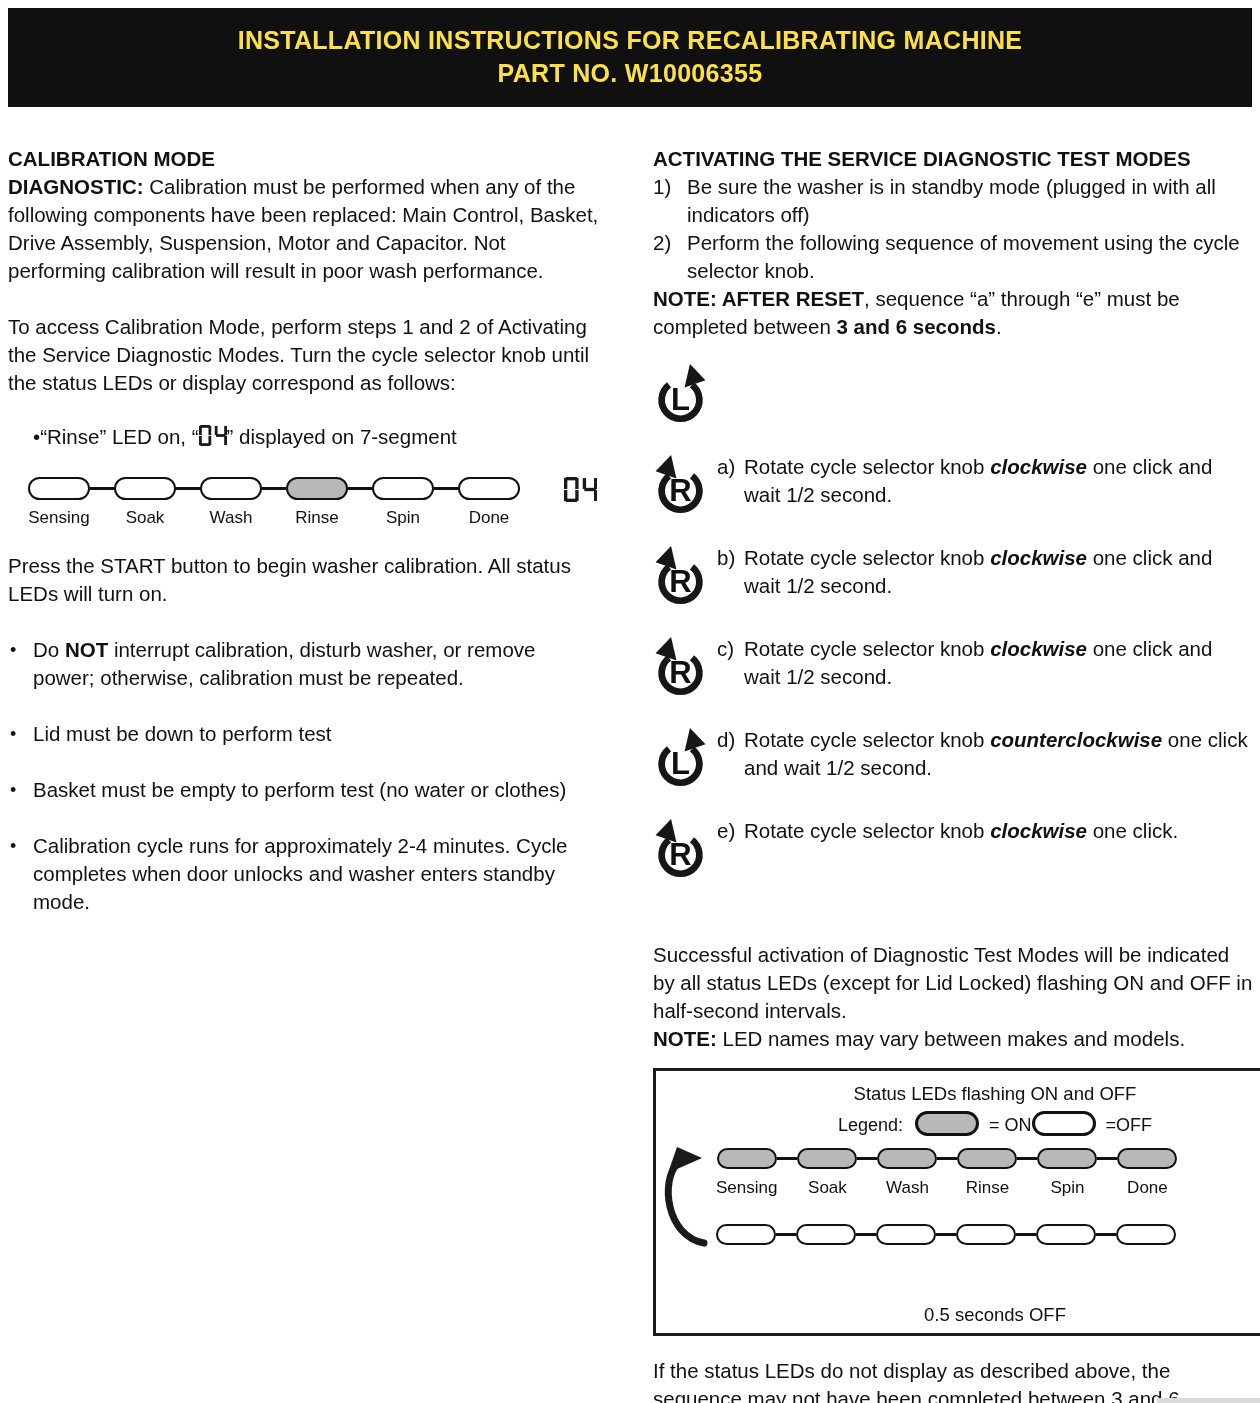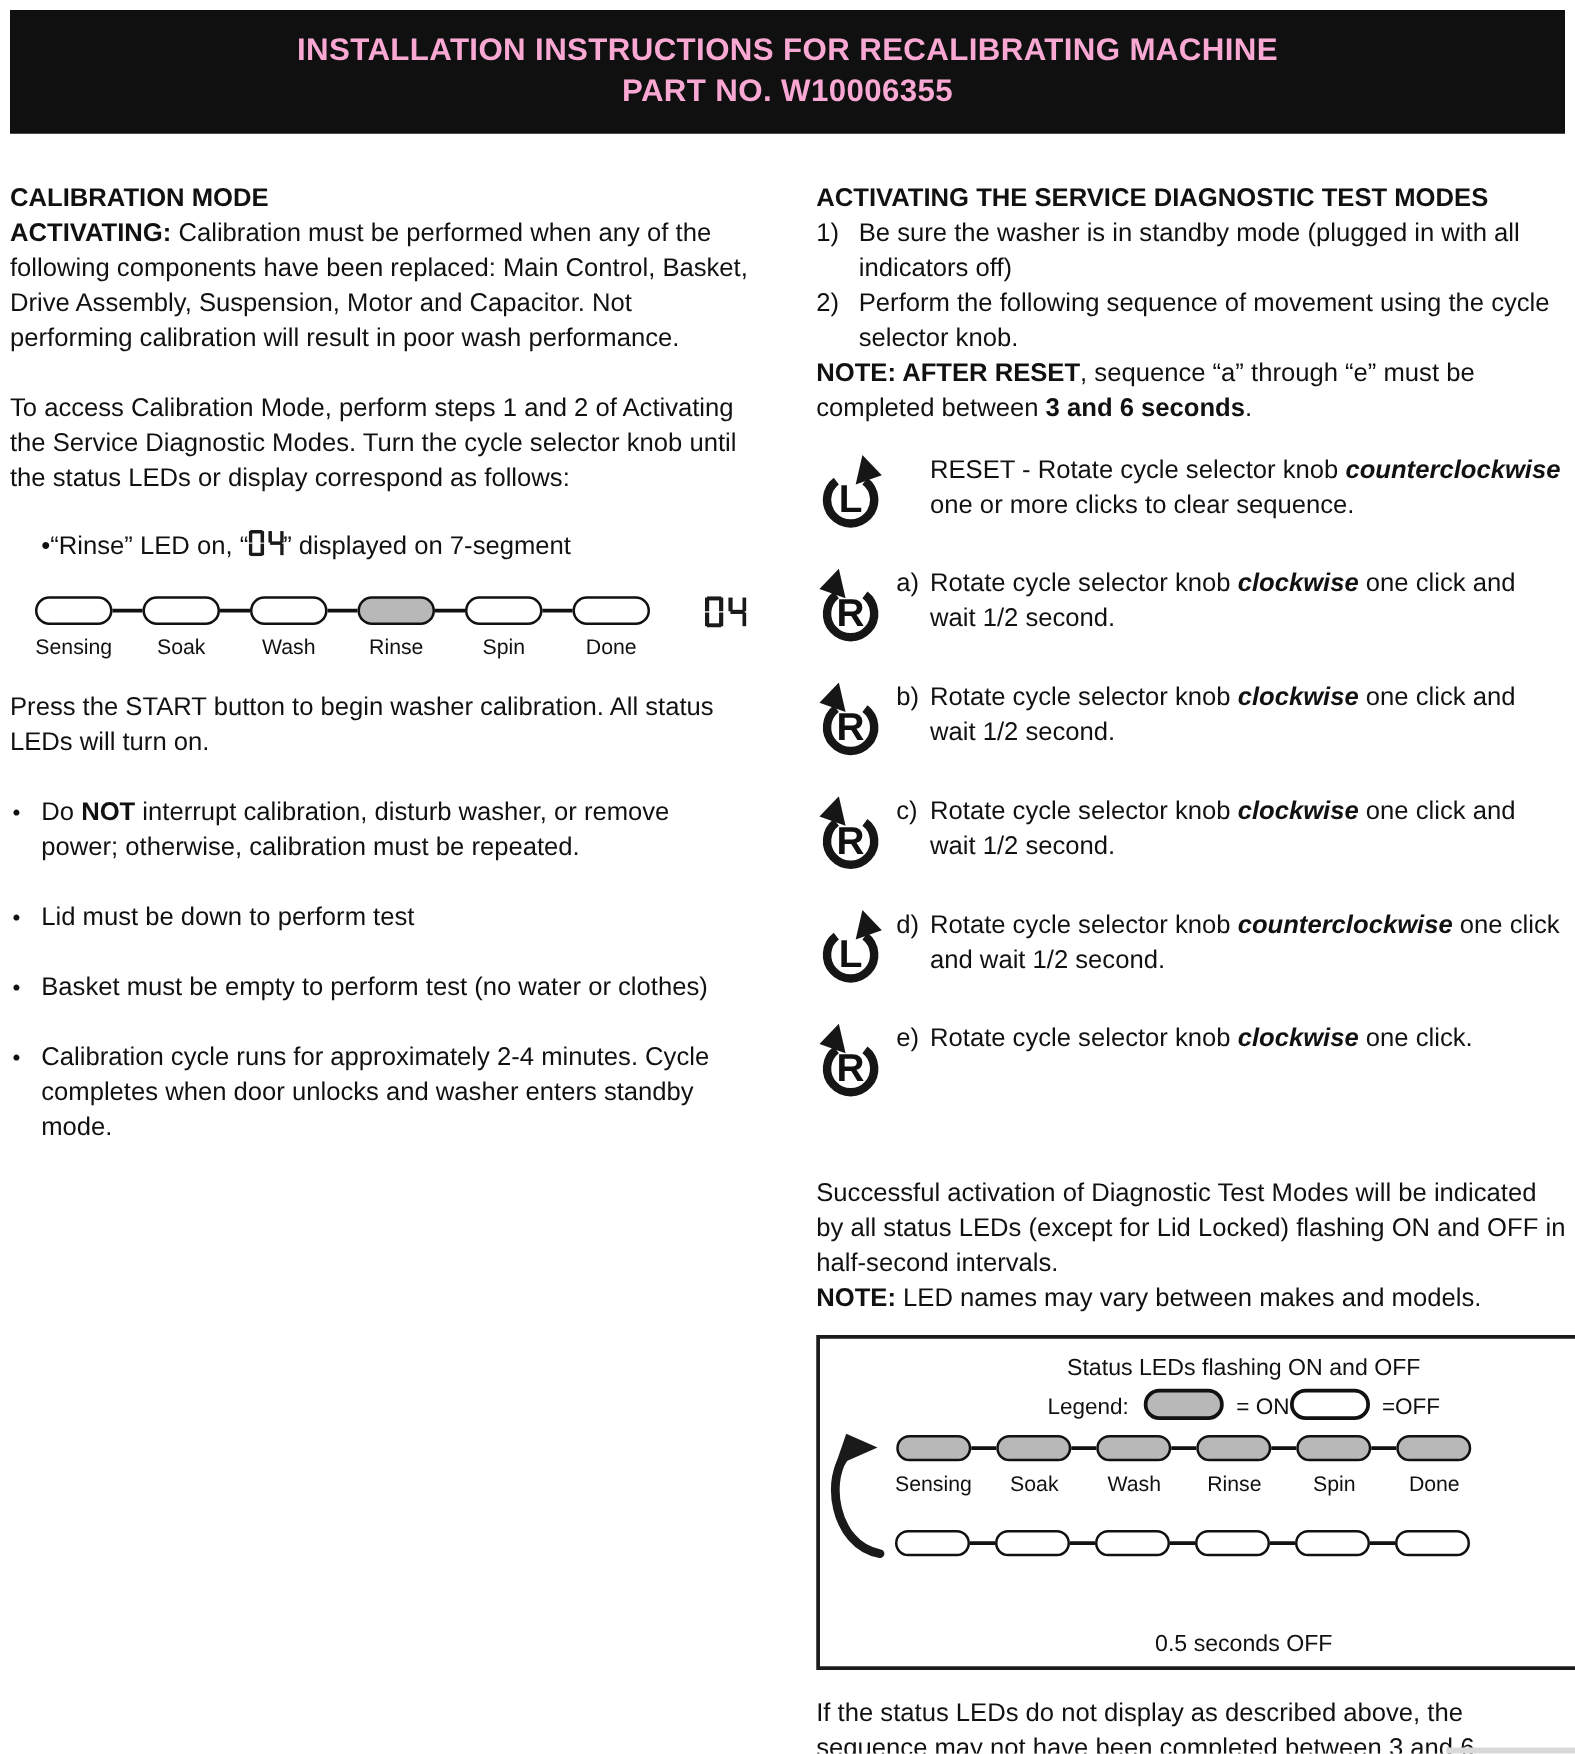--- a/index.html
+++ b/index.html
@@ -3,21 +3,21 @@
 <meta charset="utf-8">
 <style>
   html,body{margin:0;padding:0;background:#ffffff;}
   .page{
     position:relative;width:1260px;height:1403px;background:#fff;overflow:hidden;
     font-family:"Liberation Sans",sans-serif;color:var(--ink,#111);
   }
   
   .banner{
     position:absolute;left:8px;top:8px;width:1244px;height:99px;box-sizing:border-box;
-    background:var(--banner,#101010);color:#f9a8d4;text-align:center;
+    background:var(--banner,#101010);color:#fde047;text-align:center;
     font-weight:bold;font-size:25px;line-height:33px;padding-top:16px;letter-spacing:.3px;
   }
   
   .col{position:absolute;top:145px;font-size:20.5px;line-height:28px;}
   .col-left{left:8px;width:592px;}
   .col-right{left:653px;width:600px;}
   h2{font-size:20.5px;line-height:28px;margin:0;font-weight:bold;}
   p{margin:0;}
   .mt{margin-top:28px;}
   b.i{font-style:italic;}
@@ -91,21 +91,21 @@
 
 <div class="page" style="--banner: #101010; --ink: #111111; --led-on: #b8b8b8; --led-off: #ffffff;">
 
   <div class="banner">
     <div>INSTALLATION INSTRUCTIONS FOR RECALIBRATING MACHINE</div>
     <div>PART NO. W10006355</div>
   </div>
 
   <div class="col col-left">
     <h2>CALIBRATION MODE</h2>
-    <p><b>ACTIVATING:</b><span> Calibration must be performed when any of the following components have been replaced: Main Control, Basket, Drive Assembly, Suspension, Motor and Capacitor. Not performing calibration will result in poor wash performance.</span></p>
+    <p><b>DIAGNOSTIC:</b><span> Calibration must be performed when any of the following components have been replaced: Main Control, Basket, Drive Assembly, Suspension, Motor and Capacitor. Not performing calibration will result in poor wash performance.</span></p>
     <p class="mt">To access Calibration Mode, perform steps 1 and 2 of Activating the Service Diagnostic Modes. Turn the cycle selector knob until the status LEDs or display correspond as follows:</p>
 
     <div class="rinse-bullet">
       <span class="dot">•</span><span>“Rinse” LED on, “</span><span class="seg7-inline" id="seg-inline"><svg viewBox="0 0 32 24">
             <rect x="1.5" y="0" width="11" height="3.2" fill="#1a1a1a"></rect>
             <rect x="10.8" y="1" width="3.2" height="10.5" fill="#1a1a1a"></rect>
             <rect x="10.8" y="12.5" width="3.2" height="10.5" fill="#1a1a1a"></rect>
             <rect x="1.5" y="20.8" width="11" height="3.2" fill="#1a1a1a"></rect>
             <rect x="0" y="12.5" width="3.2" height="10.5" fill="#1a1a1a"></rect>
             <rect x="0" y="1" width="3.2" height="10.5" fill="#1a1a1a"></rect>
@@ -182,21 +182,20 @@
 
     <div class="knob-steps" id="knob-steps">
         <div class="step no-label">
           <div class="step-icon">
             <svg viewBox="0 0 40 46">
               <path d="M 11.5,15.5 A 14,14 0 1 0 28.5,15.5" fill="none" stroke="#161616" stroke-width="5"></path>
               <polygon points="27,0 38.5,12 23,17.5" fill="#161616"></polygon>
               <text x="20" y="34" text-anchor="middle" font-size="23" font-weight="bold" font-family="Liberation Sans, sans-serif" fill="#111">L</text>
             </svg>
           </div>
-          <div class="step-body"><span>RESET - Rotate cycle selector knob </span><b class="i">counterclockwise</b><span> one or more clicks to clear sequence.</span></div>
         </div>
         <div class="step">
           <div class="step-icon">
             <svg viewBox="0 0 40 46">
               <path d="M 11.5,15.5 A 14,14 0 1 0 28.5,15.5" fill="none" stroke="#161616" stroke-width="5"></path>
               <polygon points="13,0 1.5,12 17,17.5" fill="#161616"></polygon>
               <text x="20" y="34" text-anchor="middle" font-size="23" font-weight="bold" font-family="Liberation Sans, sans-serif" fill="#111">R</text>
             </svg>
           </div>
           <div class="step-body"><span class="step-label">a)</span><span>Rotate cycle selector knob </span><b class="i">clockwise</b><span> one click and wait 1/2 second.</span></div>

